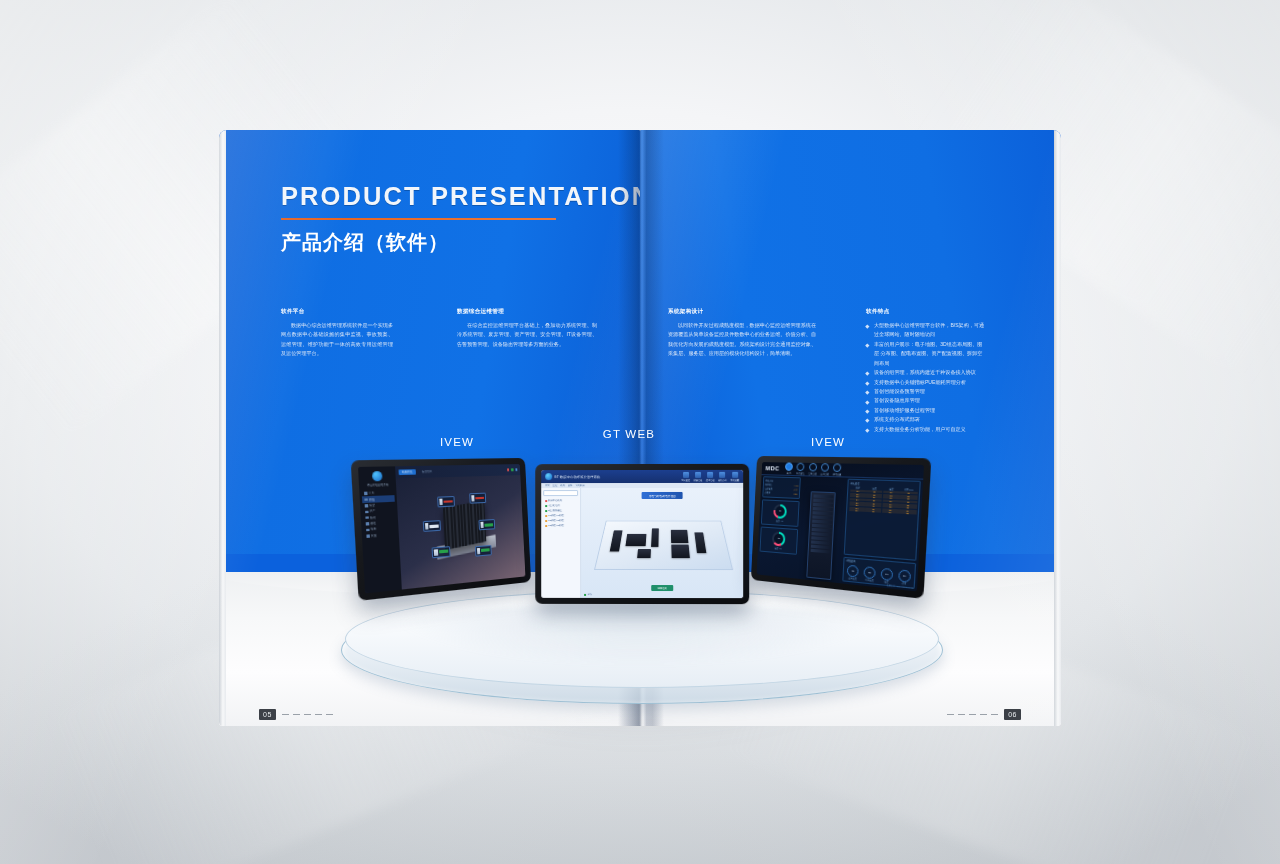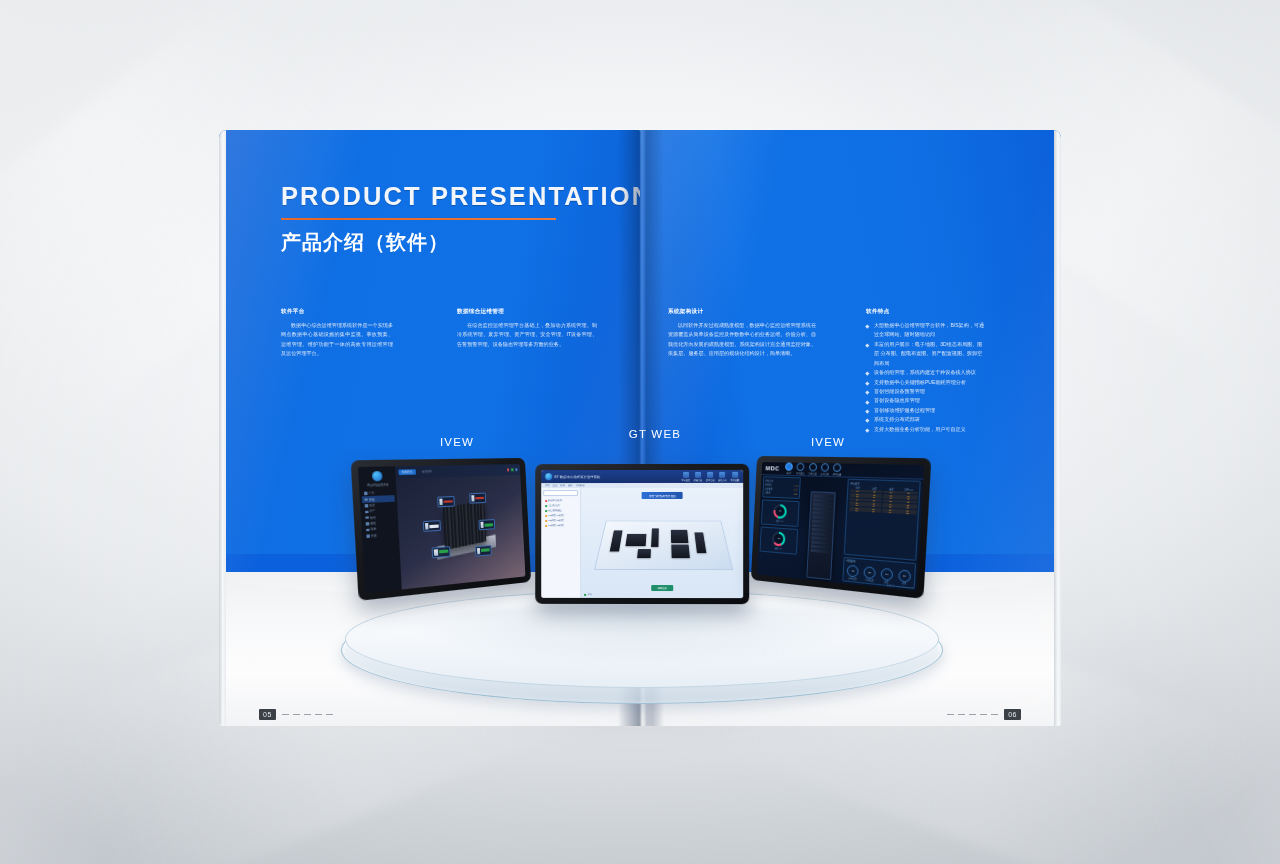--- a/index.html
+++ b/index.html
@@ -232,21 +232,21 @@
   .glabel{text-align:center;color:#6fa3d8;font-size:2px;}
   .rackbig{width:58%;height:86%;background:linear-gradient(180deg,#1b2438 0%,#0d1526 100%);border:.5px solid #23406c;border-radius:1px;
     display:flex;flex-direction:column;gap:1px;padding:1.5px;box-sizing:border-box;box-shadow:0 2px 6px rgba(0,0,0,.5);}
   .rackbig i{display:block;height:3px;background:linear-gradient(90deg,#23324e,#111a2c);border-radius:.3px;}
   .circs{display:flex;gap:1.5px;justify-content:space-around;}
   .circ{width:9px;height:9px;border-radius:50%;border:.5px solid #2f6fb5;display:flex;align-items:center;justify-content:center;color:#cfe6ff;font-size:2.4px;}
   .mdc-foot{position:absolute;right:3px;bottom:1.5px;color:#4d7aab;font-size:1.9px;}
 
   
   #lblNurse{left:178px;top:306px;}
-  #lblGt{left:376px;top:298px;text-align:center;}
+  #lblGt{left:350px;top:298px;text-align:center;}
   #lblIvew{left:549px;top:306px;text-align:center;}
 
   
   .foot{position:absolute;bottom:22px;display:flex;align-items:center;gap:6px;}
   .foot-l{left:40px;}
   .foot-r{right:40px;}
   .pagenum{background:#3c4047;color:#e9ecef;font-size:7px;padding:2px 4px;border-radius:1px;letter-spacing:.5px;}
   .dashes{display:flex;gap:4px;}
   .dashes i{display:block;width:7px;height:1.4px;background:#9aa1a9;}
 </style>

